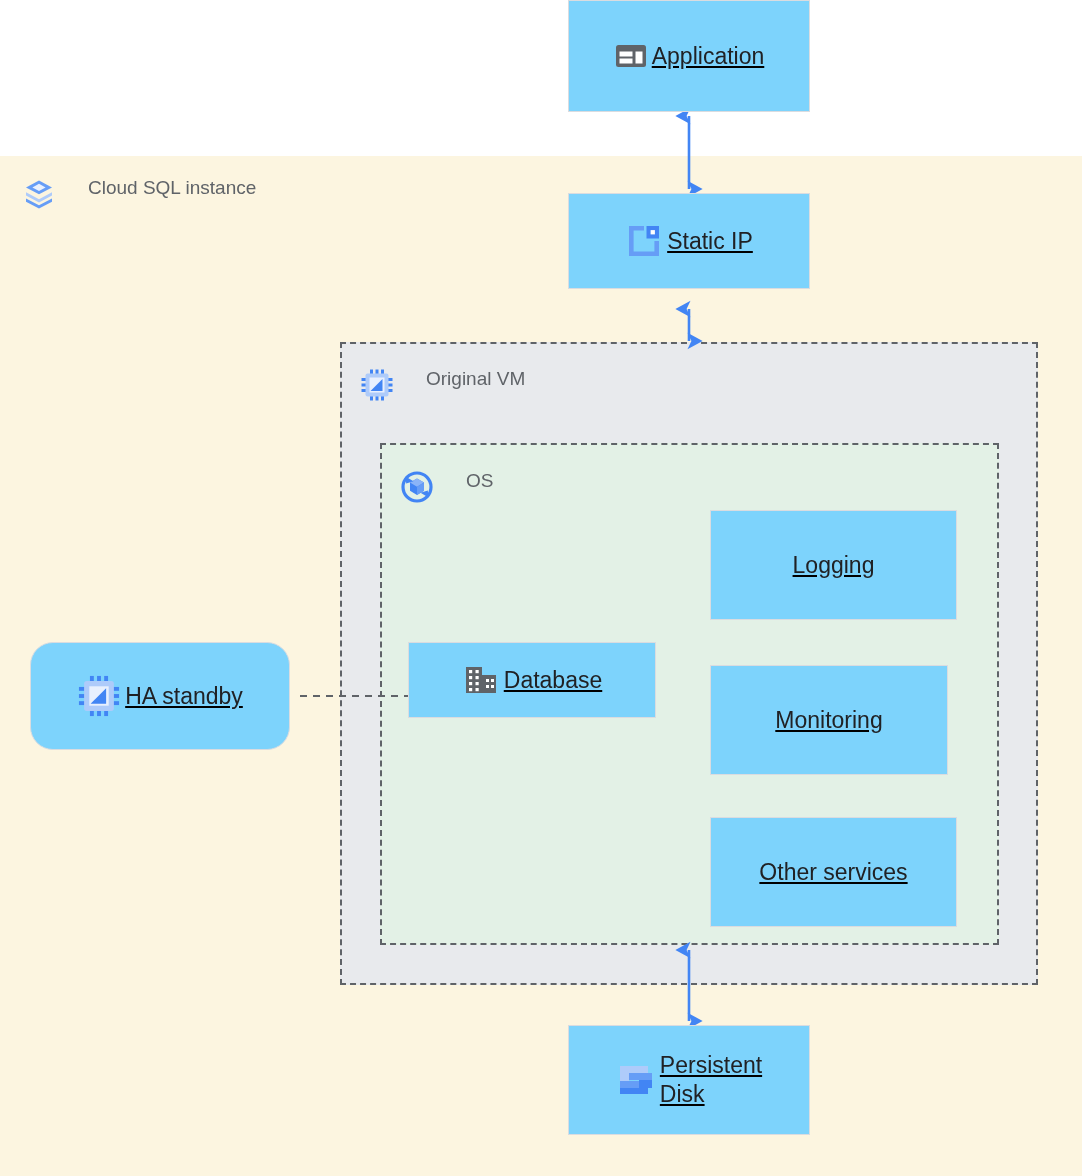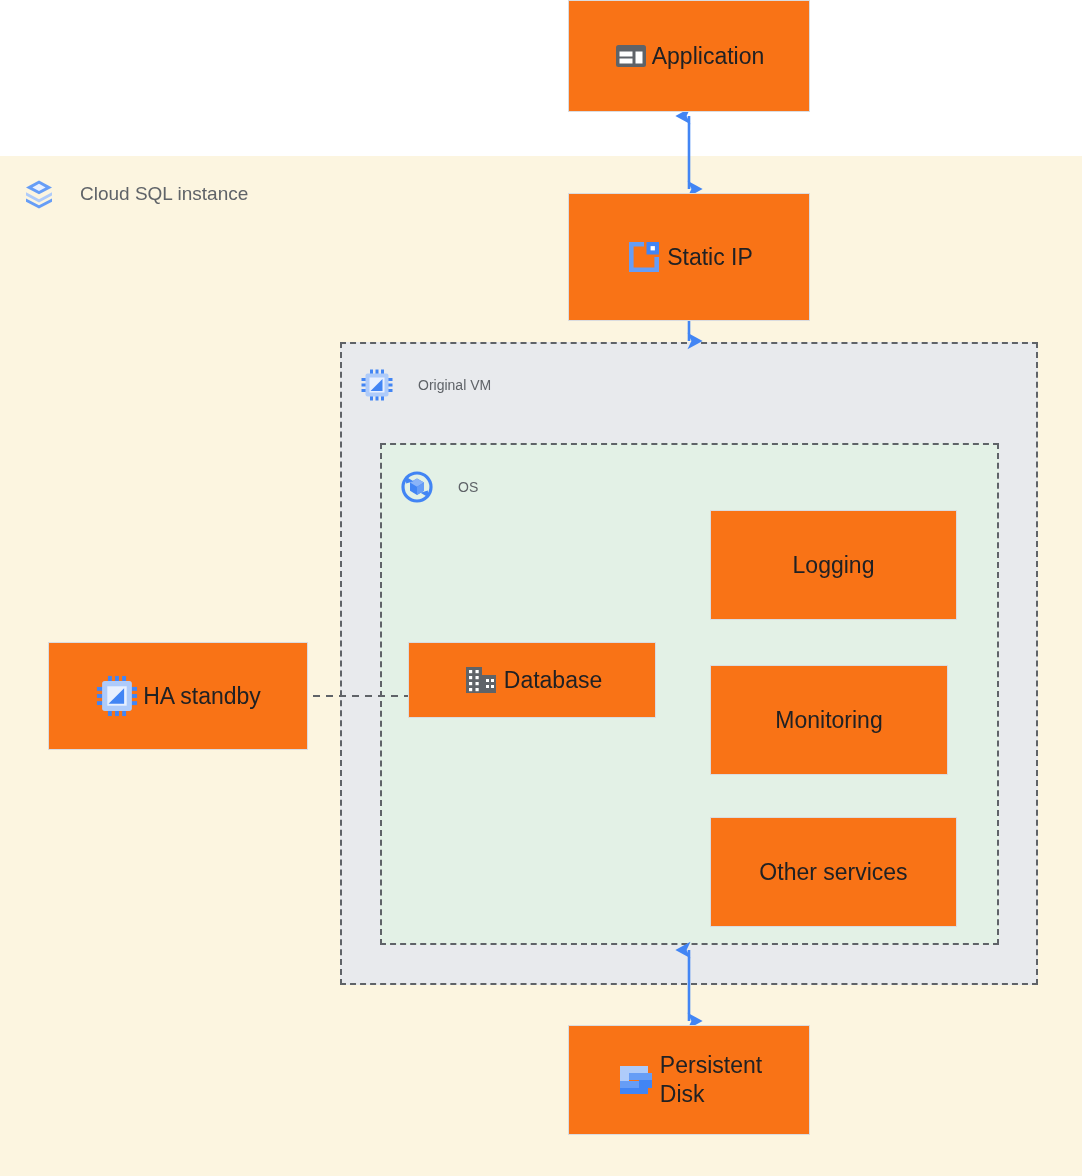--- a/index.html
+++ b/index.html
@@ -46,56 +46,56 @@
     height: 502px;
     background: #e3f1e6;
     border: 2px dashed #5f6368;
     box-sizing: border-box;
   }
 
   
   .region-label {
     position: absolute;
     display: flex;
-    align-items: center;
-    gap: 24px;
+    gap: 32px;
   }
   .region-label .label-text {
     font-size: 19px;
     color: #5f6368;
     white-space: nowrap;
   }
   .label-cloudsql { left: 22px; top: 177px; }
   .label-vm       { left: 360px; top: 368px; }
   .label-os       { left: 400px; top: 470px; }
   .label-vm .label-text,
-  .label-os .label-text { font-size: 14px; }
+  .label-os .label-text { font-size: 19px; }
 
   
   .node {
     position: absolute;
-    background: #f97316;
+    background: #7dd3fc;
     border: 1px solid #dadce0;
     box-sizing: border-box;
     display: flex;
     align-items: center;
     justify-content: center;
     gap: 4px;
+    text-decoration: underline;
   }
   .node .node-label {
     font-size: 23px;
     color: #202124;
     line-height: 1.25;
     white-space: pre-line;
   }
   .node.center-text { justify-content: center; margin-top: 24px; }
 
   #node-application   { left: 568px; top: 0px;    width: 242px; height: 112px; }
-  #node-static-ip     { left: 568px; top: 193px;  width: 242px; height: 128px; }
-  #node-ha-standby    { left: 48px;  top: 642px;  width: 260px; height: 108px; }
+  #node-static-ip     { left: 568px; top: 193px;  width: 242px; height: 96px; }
+  #node-ha-standby    { left: 30px;  top: 642px;  width: 260px; height: 108px; border-radius: 23px; }
   #node-database      { left: 408px; top: 642px;  width: 248px; height: 76px; }
   #node-logging       { left: 710px; top: 486px;  width: 247px; height: 110px; }
   #node-monitoring    { left: 710px; top: 641px;  width: 238px; height: 110px; }
   #node-other         { left: 710px; top: 793px;  width: 247px; height: 110px; }
   #node-persistent    { left: 568px; top: 1025px; width: 242px; height: 110px; }
 
   #node-persistent .node-label { line-height: 1.28; }
 
   
   #connectors {

